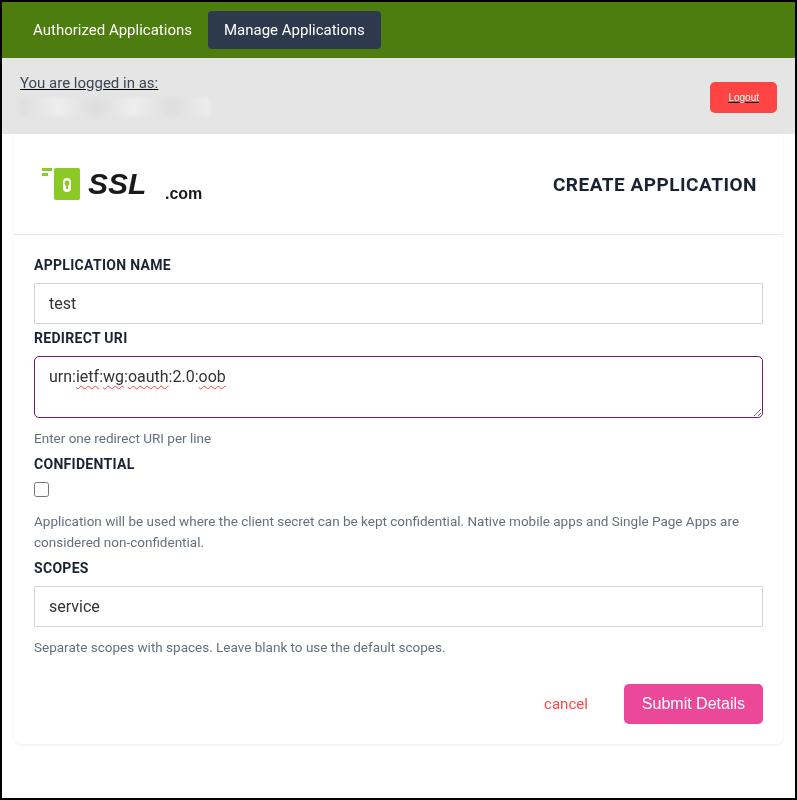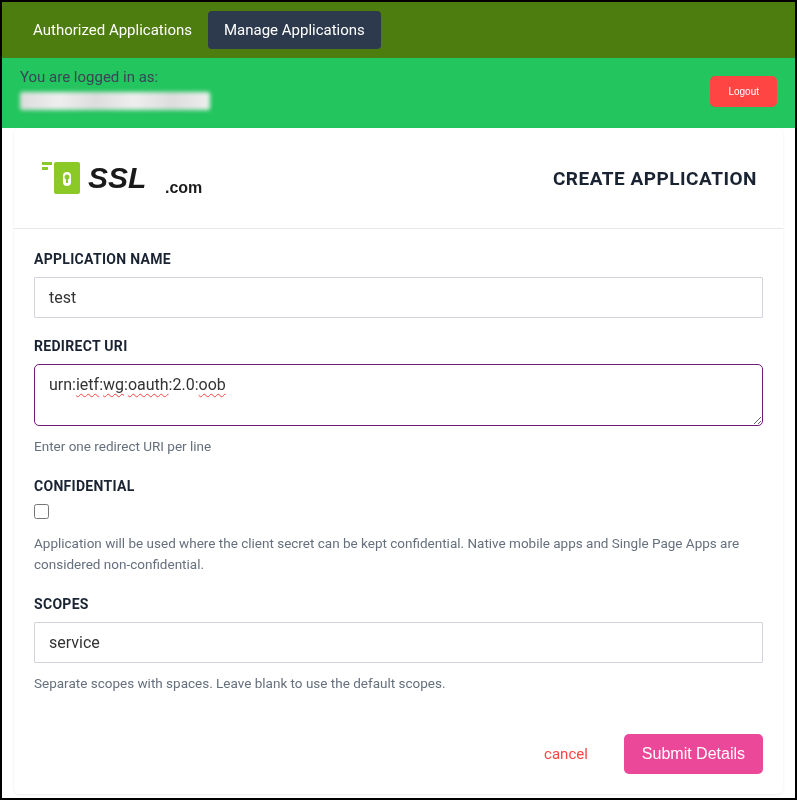--- a/index.html
+++ b/index.html
@@ -25,25 +25,26 @@
       color: #fff;
       font-size: 15px;
       padding: 10px 16px;
       cursor: pointer;
       border-radius: 4px;
     }
     .nav-tab.active {
       background: #2d3a4d;
     }
     .user-bar {
-      background: #22c55e;
-      padding: 10px 18px 18px 18px;
+      background: #e5e5e5;
+      padding: 16px 18px 18px 18px;
       display: flex;
       justify-content: space-between;
       align-items: flex-start;
+      text-decoration: underline;
     }
     .user-info {
       color: #3a4555;
       font-size: 15px;
     }
     .blurred-user {
       width: 190px;
       height: 18px;
       background: linear-gradient(90deg, #ddd 0%, #eee 20%, #ddd 40%, #eee 60%, #ddd 80%, #eee 100%);
       filter: blur(2px);
@@ -80,21 +81,21 @@
     .page-title {
       font-size: 19px;
       font-weight: 700;
       color: #1a2332;
       letter-spacing: 0.5px;
     }
     .form-body {
       padding: 22px 20px 20px 20px;
     }
     .form-group {
-      margin-bottom: 20px;
+      margin-bottom: 6px;
     }
     .form-label {
       display: block;
       font-size: 14px;
       font-weight: 700;
       color: #1a2332;
       letter-spacing: 0.3px;
       margin-bottom: 10px;
     }
     .text-input {

